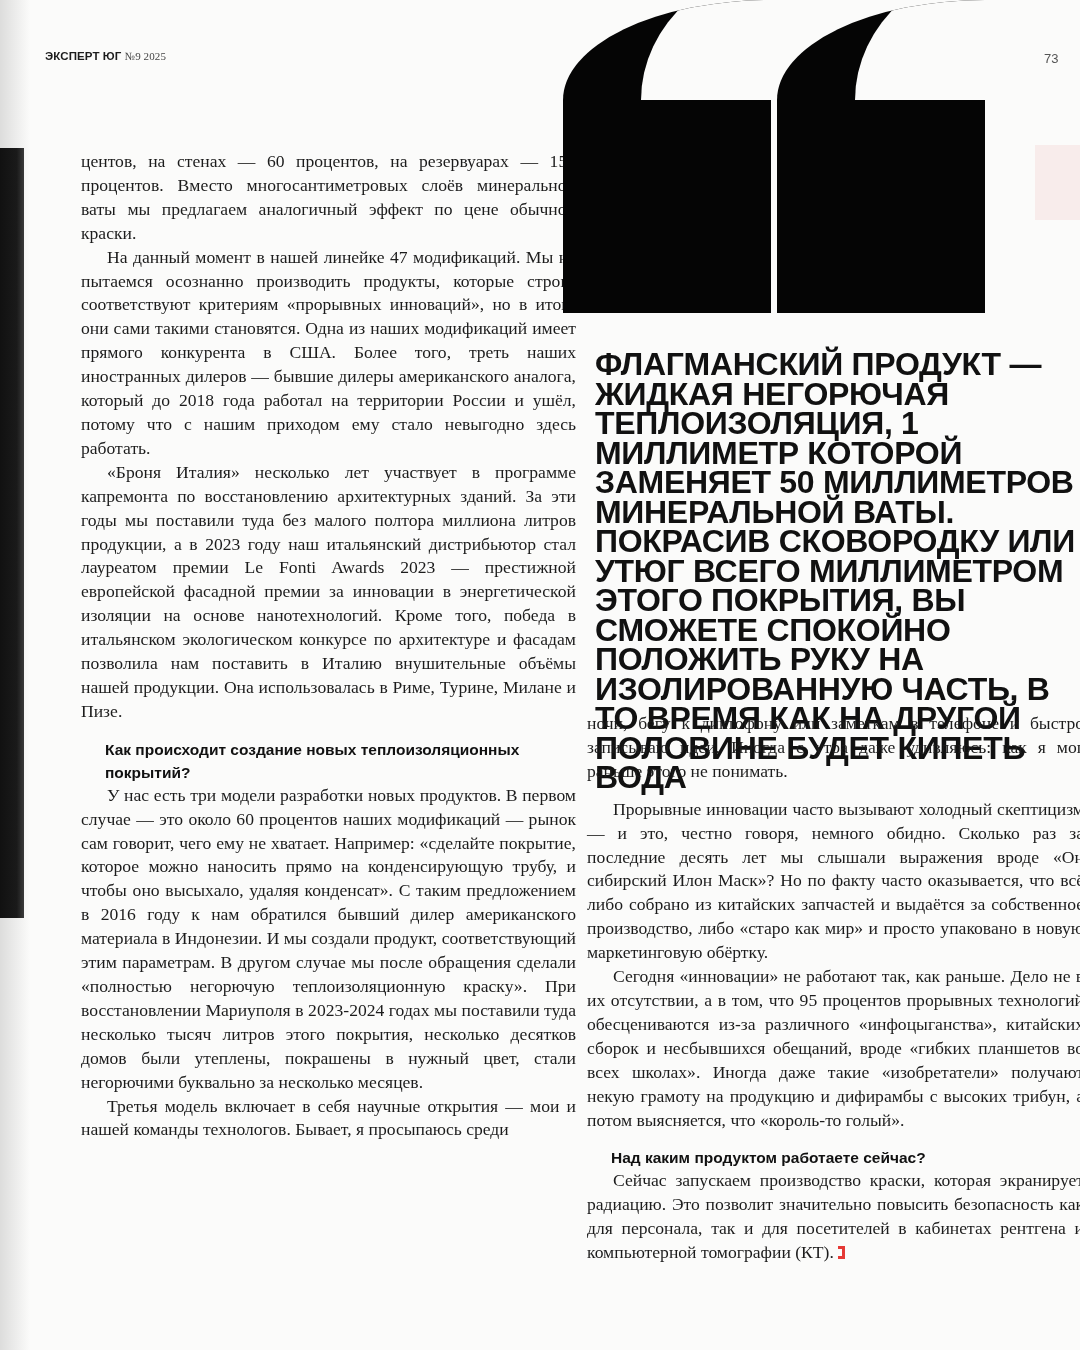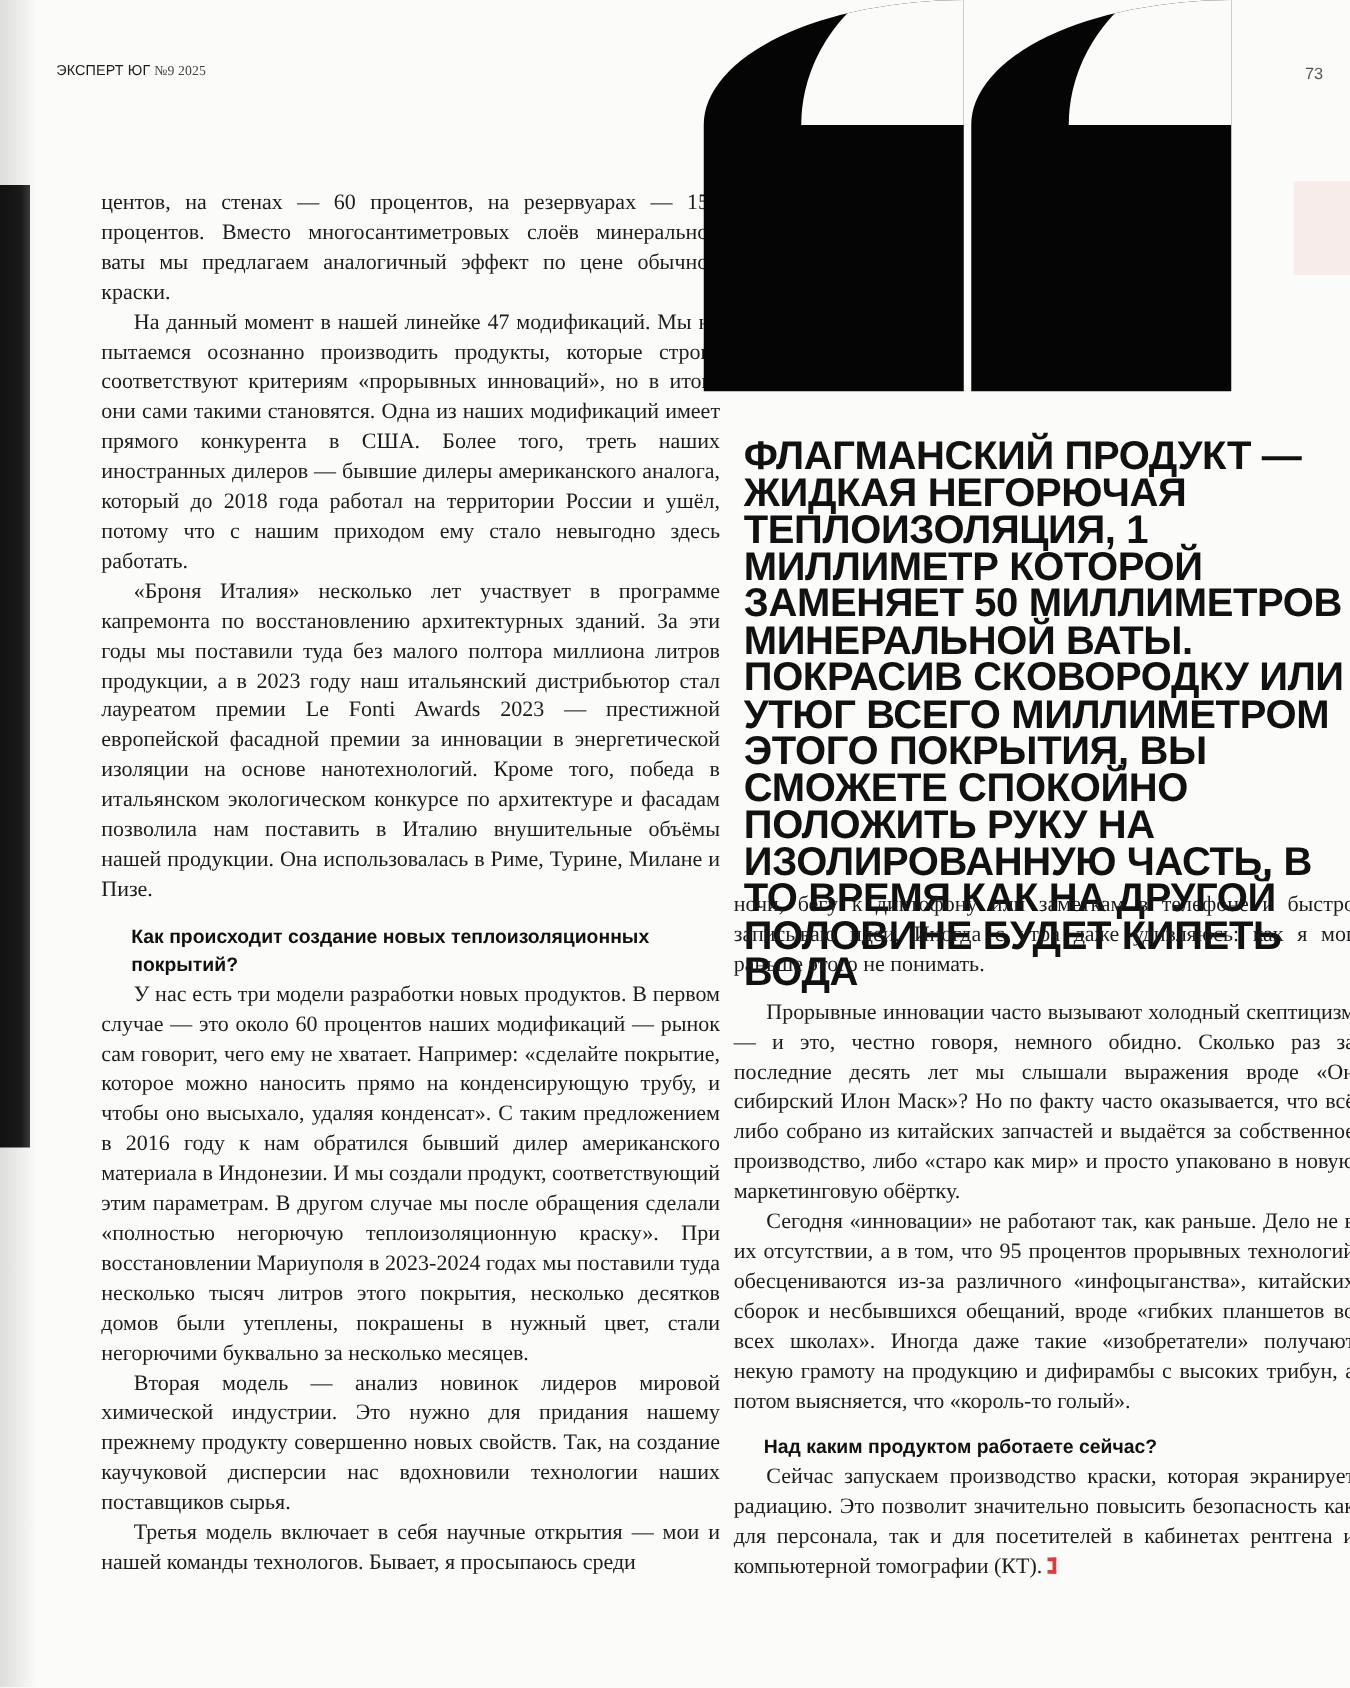--- a/index.html
+++ b/index.html
@@ -18,21 +18,21 @@
   .binding-shadow {
     position: absolute; left: 0; top: 0; width: 30px; height: 1350px;
     background: linear-gradient(to right, rgba(0,0,0,0.12), rgba(0,0,0,0));
   }
   .header {
     position: absolute; left: 45px; top: 49px;
     font-size: 12px; letter-spacing: 0.1px;
   }
   .header .mag {
     font-family: "Liberation Sans", "DejaVu Sans", sans-serif;
-    font-weight: 400; font-size: 11.5px;
+    font-weight: 700; font-size: 11.5px;
   }
   .header .issue { font-family: "Liberation Serif", serif; font-size: 11px; color: #444; }
   .page-number {
     position: absolute; left: 1044px; top: 51px;
     font-family: "Liberation Sans", sans-serif; font-size: 13px; color: #555;
   }
 
   .col {
     position: absolute;
     font-size: 17.6px;
@@ -92,21 +92,20 @@
 </div>
 <div class="page-number">73</div>
 
 <div class="col col-left" id="col-left">
     <p class="noindent">центов, на стенах — 60 процентов, на резервуарах — 150 процентов. Вместо многосантиметровых слоёв минеральной ваты мы предлагаем аналогичный эффект по цене обычной краски.</p>
     <p>На данный момент в нашей линейке 47 модификаций. Мы не пытаемся осознанно производить продукты, которые строго соответствуют критериям «прорывных инноваций», но в итоге они сами такими становятся. Одна из наших модификаций имеет прямого конкурента в США. Более того, треть наших иностранных дилеров — бывшие дилеры американского аналога, который до 2018 года работал на территории России и ушёл, потому что с нашим приходом ему стало невыгодно здесь работать.</p>
     <p>«Броня Италия» несколько лет участвует в программе капремонта по восстановлению архитектурных зданий. За эти годы мы поставили туда без малого полтора миллиона литров продукции, а в 2023 году наш итальянский дистрибьютор стал лауреатом премии Le Fonti Awards 2023 — престижной европейской фасадной премии за инновации в энергетической изоляции на основе нанотехнологий. Кроме того, победа в итальянском экологическом конкурсе по архитектуре и фасадам позволила нам поставить в Италию внушительные объёмы нашей продукции. Она использовалась в Риме, Турине, Милане и Пизе.</p>
     <div class="gap-before-q"></div>
     <h3>Как происходит создание новых теплоизоляционных покрытий?</h3>
     <p>У нас есть три модели разработки новых продуктов. В первом случае — это около 60 процентов наших модификаций — рынок сам говорит, чего ему не хватает. Например: «сделайте покрытие, которое можно наносить прямо на конденсирующую трубу, и чтобы оно высыхало, удаляя конденсат». С таким предложением в 2016 году к нам обратился бывший дилер американского материала в Индонезии. И мы создали продукт, соответствующий этим параметрам. В другом случае мы после обращения сделали «полностью негорючую теплоизоляционную краску». При восстановлении Мариуполя в 2023-2024 годах мы поставили туда несколько тысяч литров этого покрытия, несколько десятков домов были утеплены, покрашены в нужный цвет, стали негорючими буквально за несколько месяцев.</p>
-    <p>Вторая модель — анализ новинок лидеров мировой химической индустрии. Это нужно для придания нашему прежнему продукту совершенно новых свойств. Так, на создание каучуковой дисперсии нас вдохновили технологии наших поставщиков сырья.</p>
     <p>Третья модель включает в себя научные открытия — мои и нашей команды технологов. Бывает, я просыпаюсь среди</p>
   </div>
 
 <div class="quote-marks">
   <div class="quote-mark qm-left"></div>
   <div class="quote-mark qm-right"></div>
 </div>
 
 <div class="pullquote">Флагманский продукт — жидкая негорючая теплоизоляция, 1 миллиметр которой заменяет 50 миллиметров минеральной ваты. Покрасив сковородку или утюг всего миллиметром этого покрытия, вы сможете спокойно положить руку на изолированную часть, в то время как на другой половине будет кипеть вода</div>
 

